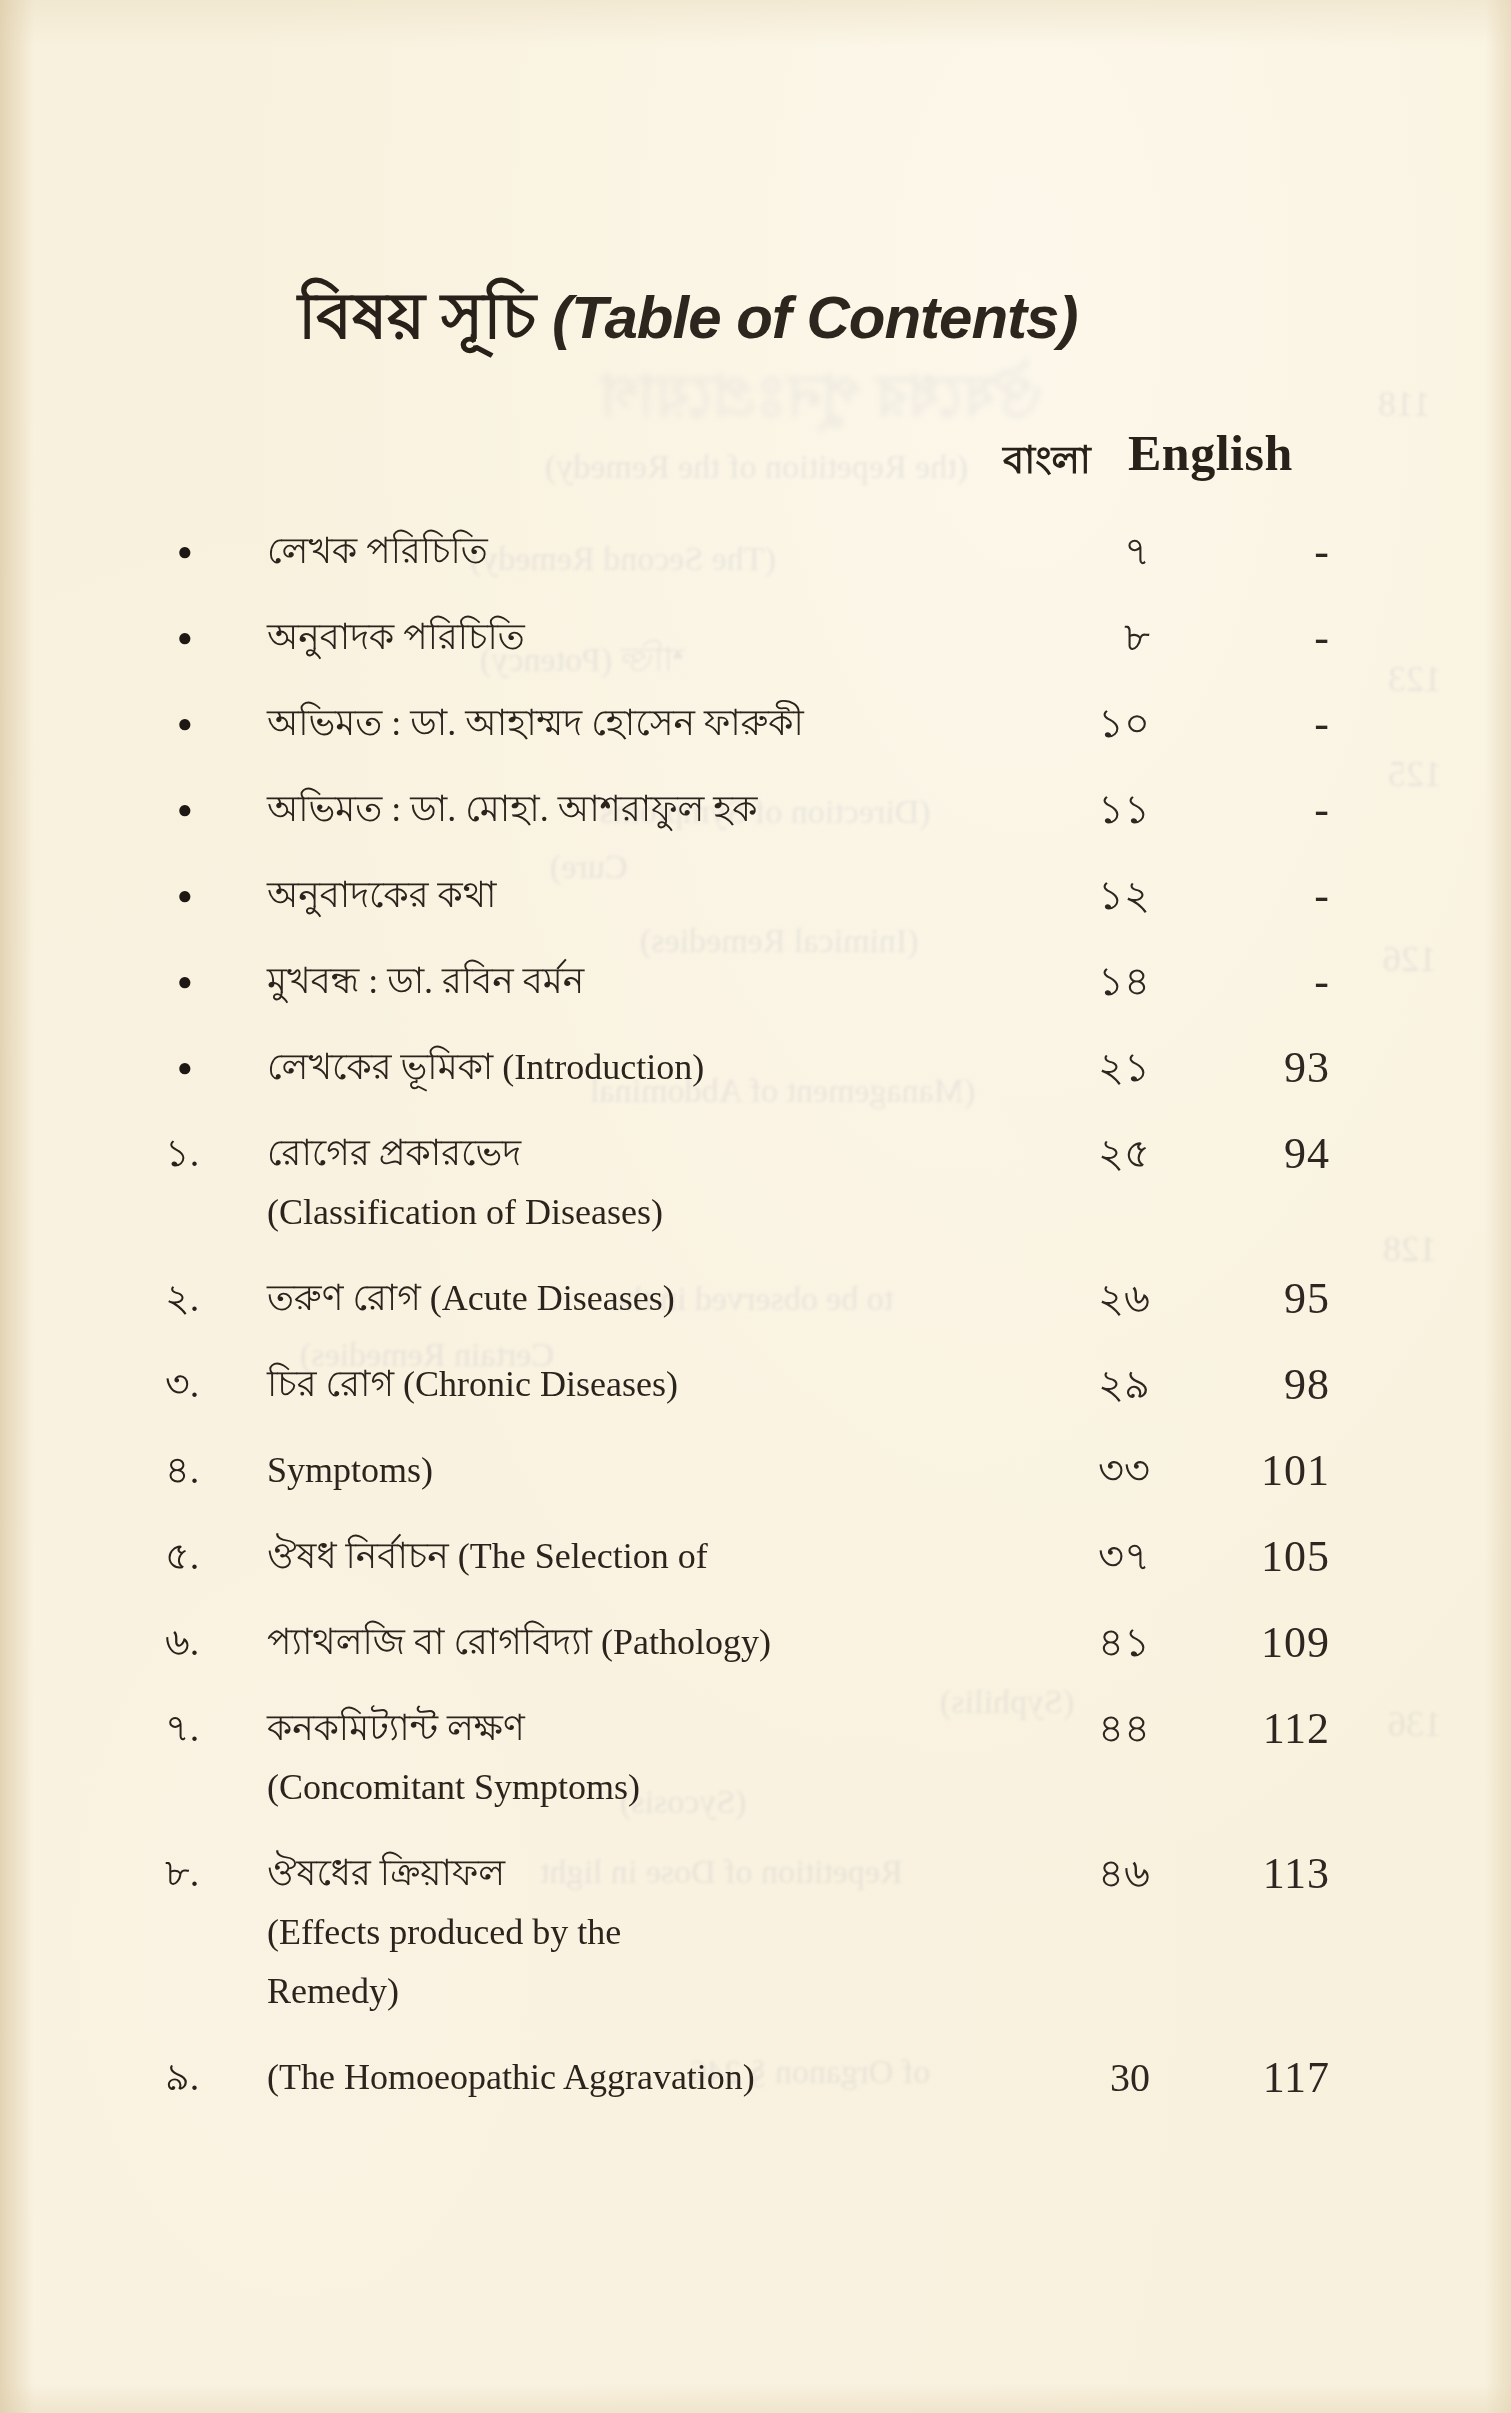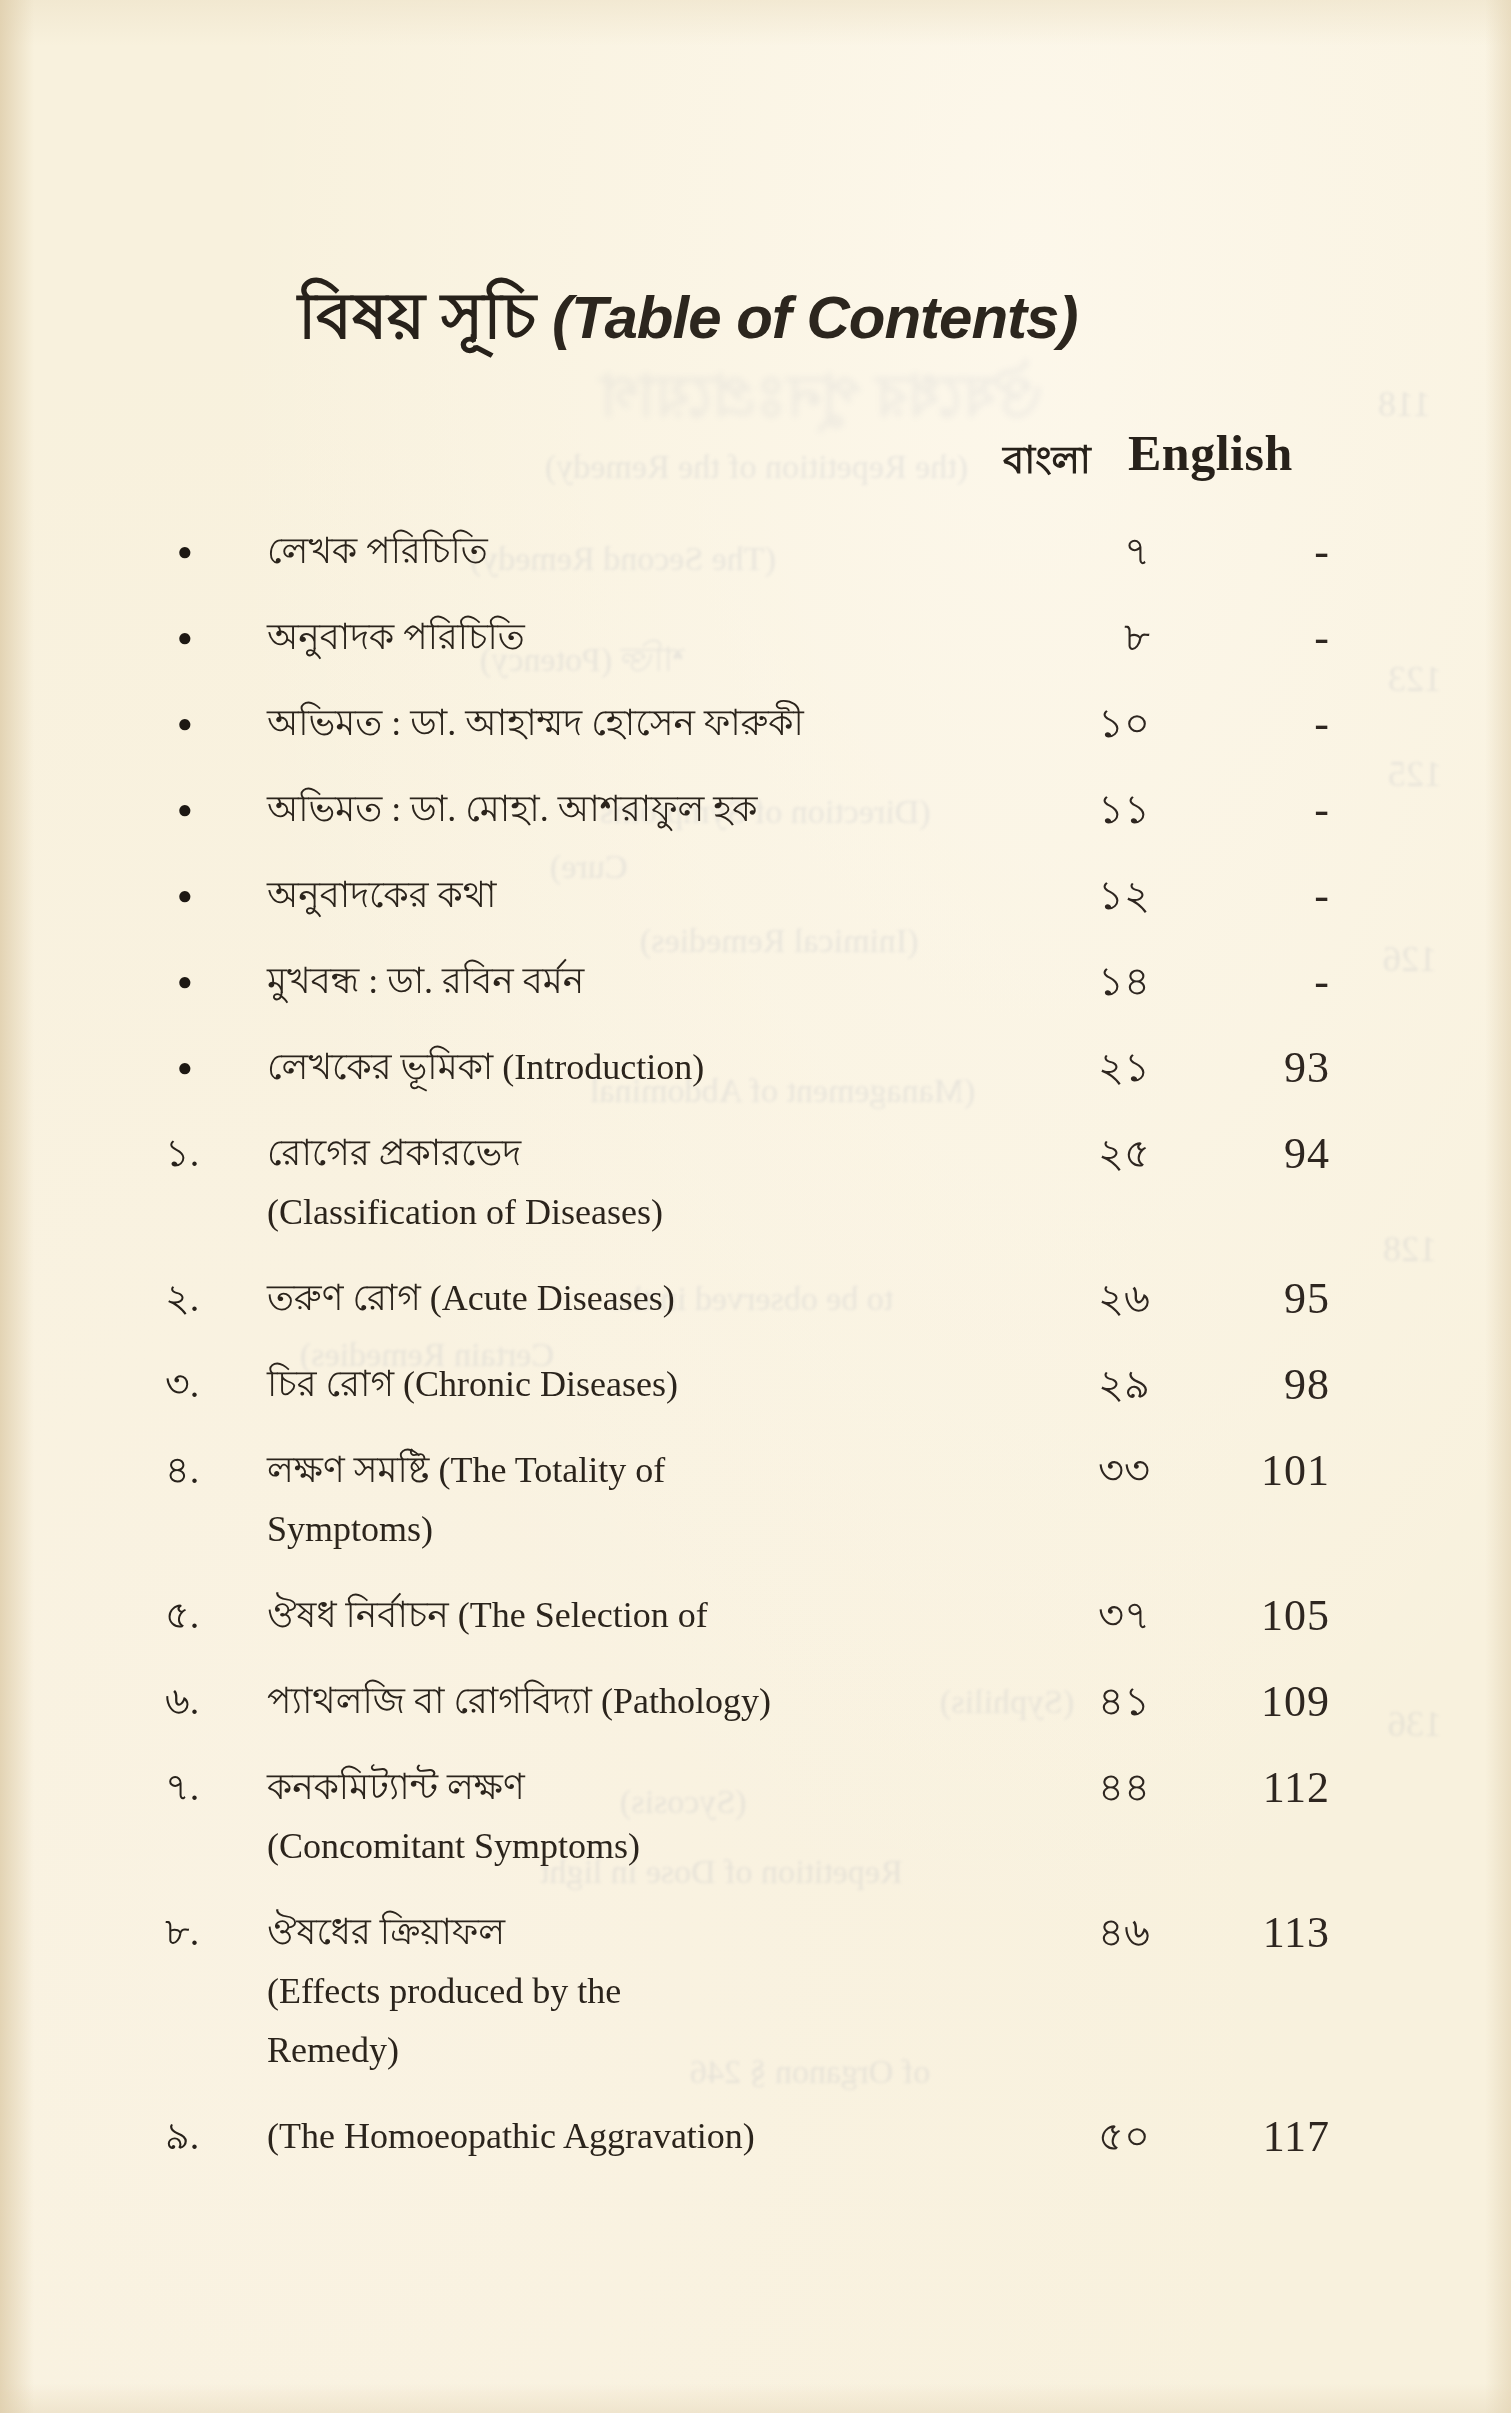--- a/index.html
+++ b/index.html
@@ -181,21 +181,21 @@
 
     <div class="row">
       <span class="marker">৩.</span>
       <span class="lines"><div class="line">চির রোগ (Chronic Diseases)</div></span>
       <span class="col bn-page">২৯</span>
       <span class="col en-page">98</span>
     </div>
 
     <div class="row">
       <span class="marker">৪.</span>
-      <span class="lines"><div class="line">লক্ষণ সমষ্টি (The Totality of</div><div class="line">Symptoms)</div></span>
+      <span class="lines"><div class="line">Symptoms)</div></span>
       <span class="col bn-page">৩৩</span>
       <span class="col en-page">101</span>
     </div>
 
     <div class="row">
       <span class="marker">৫.</span>
       <span class="lines"><div class="line">ঔষধ নির্বাচন (The Selection of</div></span>
       <span class="col bn-page">৩৭</span>
       <span class="col en-page">105</span>
     </div>
@@ -217,18 +217,18 @@
     <div class="row">
       <span class="marker">৮.</span>
       <span class="lines"><div class="line">ঔষধের ক্রিয়াফল</div><div class="line">(Effects produced by the</div><div class="line">Remedy)</div></span>
       <span class="col bn-page">৪৬</span>
       <span class="col en-page">113</span>
     </div>
 
     <div class="row">
       <span class="marker">৯.</span>
       <span class="lines"><div class="line">(The Homoeopathic Aggravation)</div></span>
-      <span class="col bn-page">৫০</span>
+      <span class="col bn-page">30</span>
       <span class="col en-page">117</span>
     </div>
   </div>
 
 </div>
 
 </body></html>

